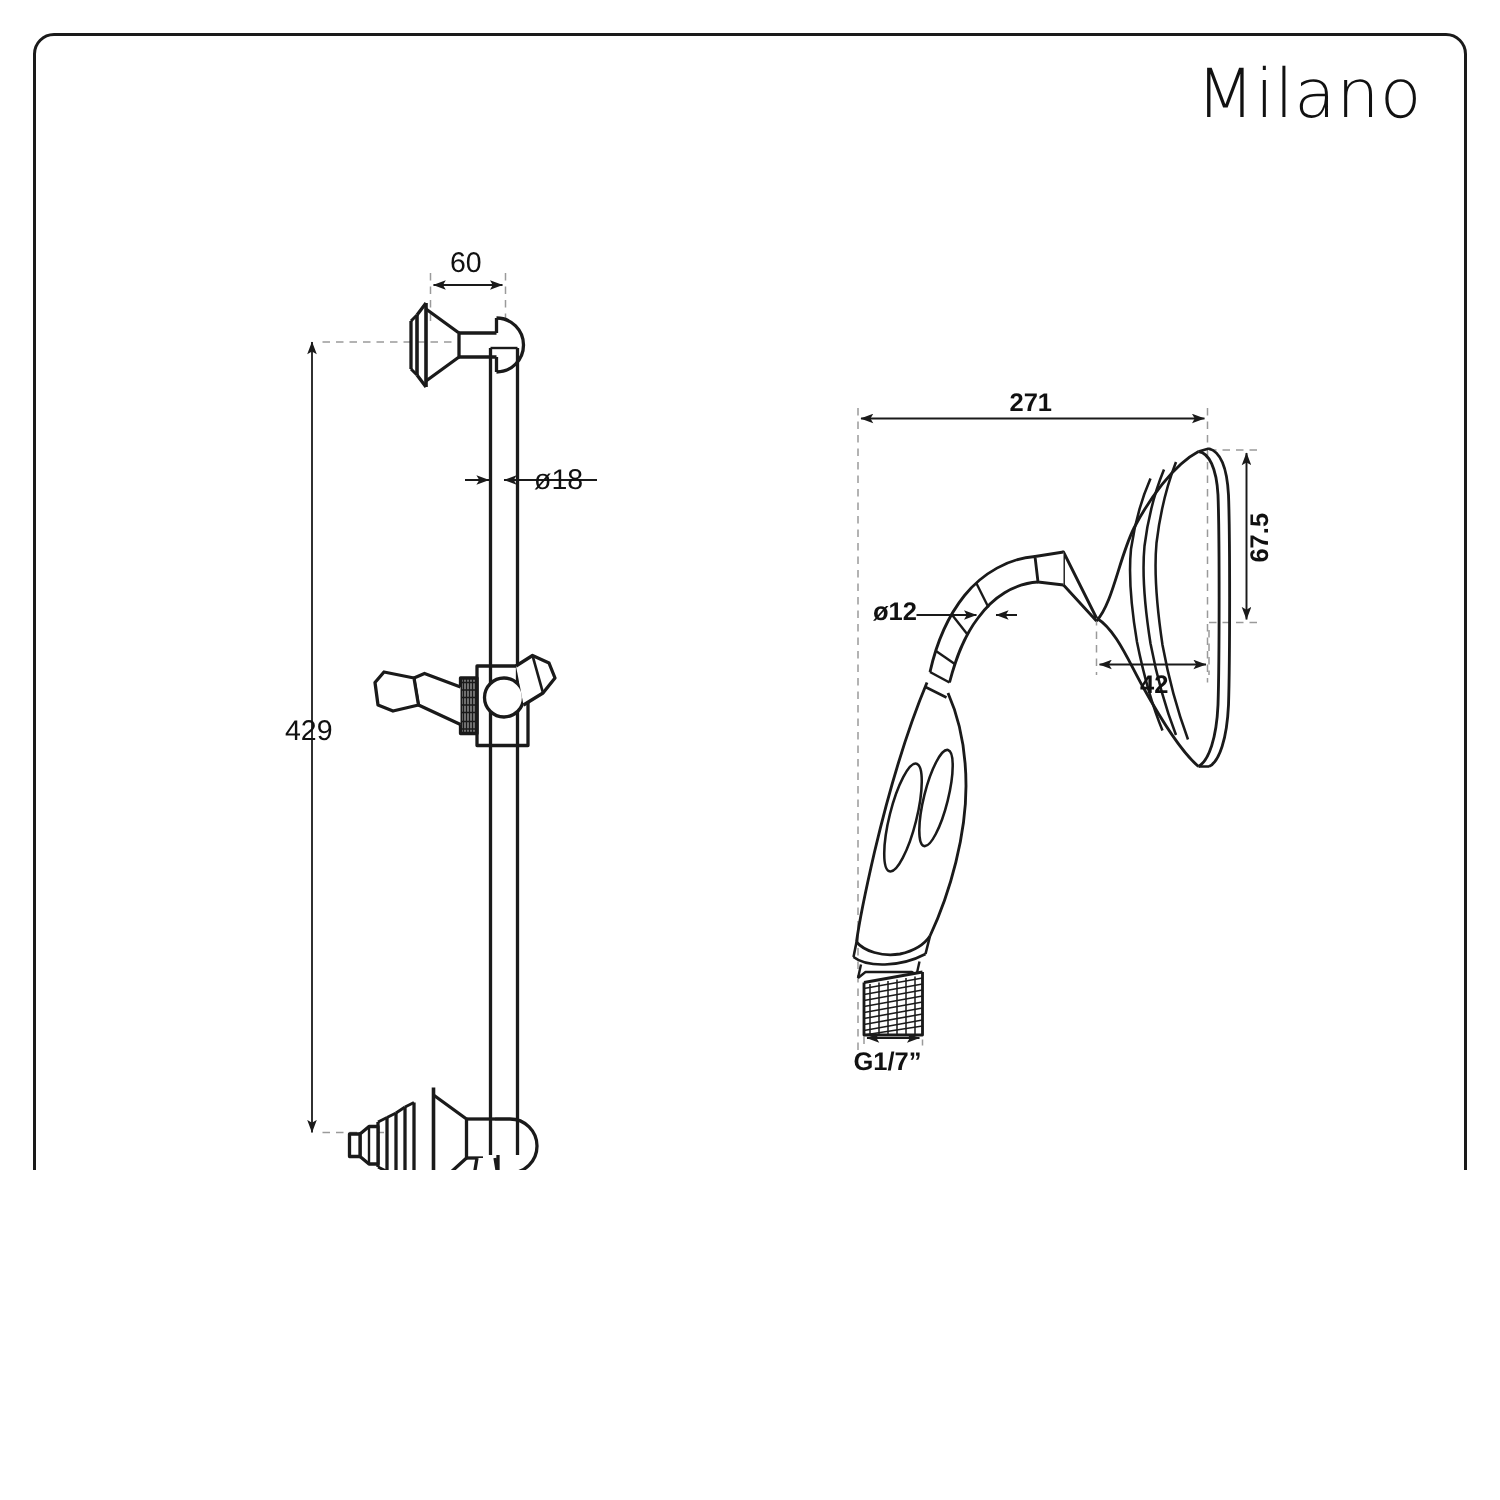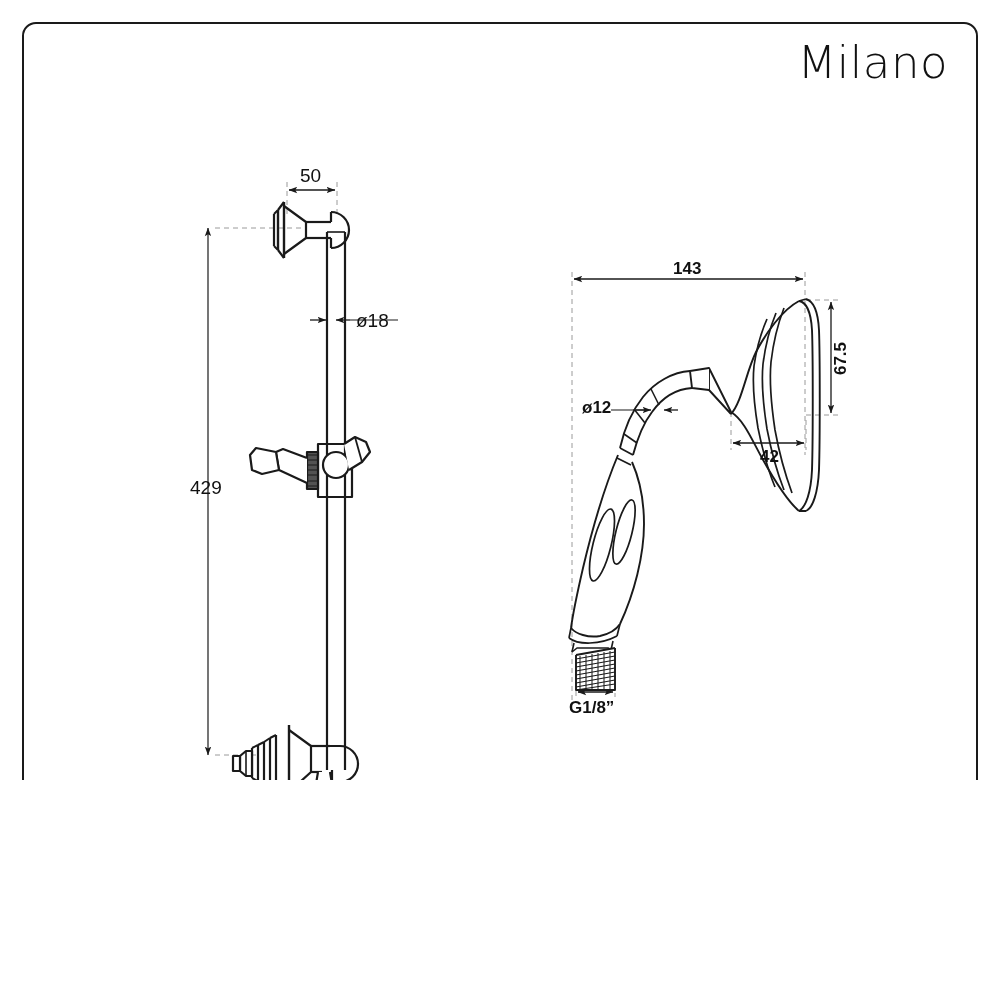--- a/index.html
+++ b/index.html
@@ -293,29 +293,29 @@
 
         <path d="M576,659 L615,652 M576,663 L615,656 M576,667 L615,660
                  M576,671 L615,664 M576,675 L615,668 M576,679 L615,672
                  M576,683 L615,676 M576,687 L615,680 M576,690 L615,684" stroke-width="1.1"></path>
         <path d="M580,656 L580,690 M586,655 L586,690 M592,654 L592,690
                  M598,653 L598,690 M604,652 L604,690 M610,651 L610,690" stroke-width="1"></path>
       </g>
     </g>
   </svg>
 
-  <div class="dim-label dim-thin" style="left:300px; top:166px;">50</div>
+  <div class="dim-label dim-thin" style="left:300px; top:166px;">60</div>
 
   <div class="dim-label dim-thin" style="left:356px; top:311px;">ø18</div>
 
   <div class="dim-label dim-thin" style="left:190px; top:478px;">429</div>
 
-  <div class="dim-label dim-bold" style="left:673px; top:260px;">143</div>
+  <div class="dim-label dim-bold" style="left:673px; top:260px;">271</div>
 
   <div class="dim-label dim-bold rot90" style="left:818px; top:350px; width:44px; text-align:center;">67.5</div>
 
   <div class="dim-label dim-bold" style="left:760px; top:448px;">42</div>
 
   <div class="dim-label dim-bold" style="left:582px; top:399px;">ø12</div>
 
-  <div class="dim-label dim-bold" style="left:569px; top:699px;">G1/8”</div>
+  <div class="dim-label dim-bold" style="left:569px; top:699px;">G1/7”</div>
 
 </div>
 
 </body></html>

